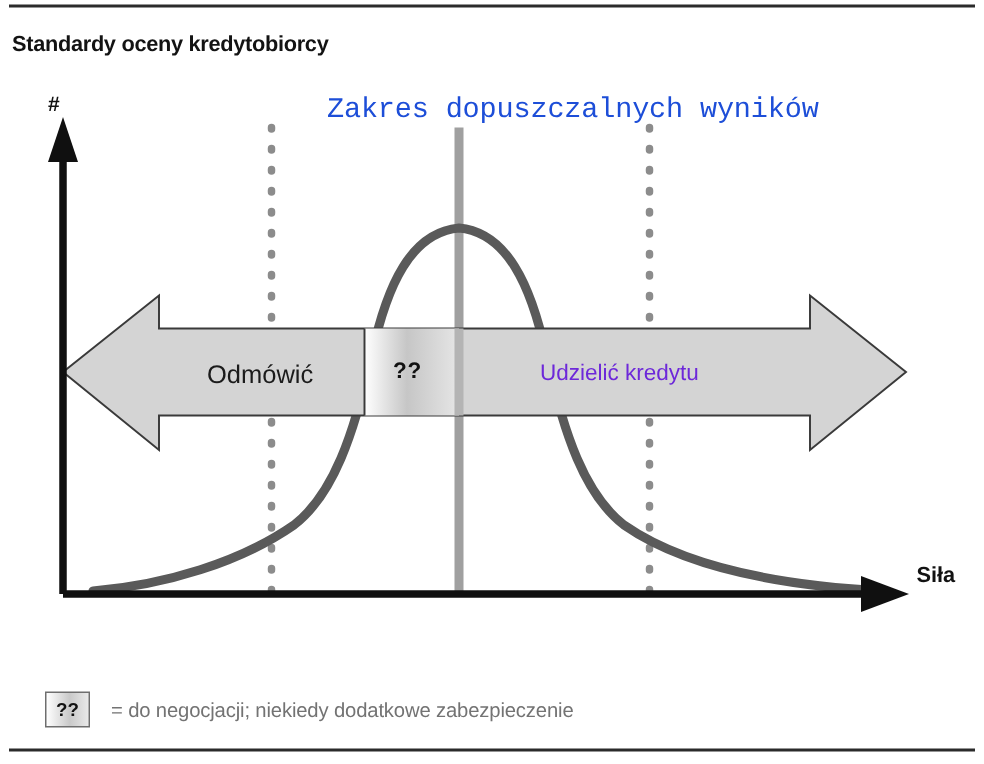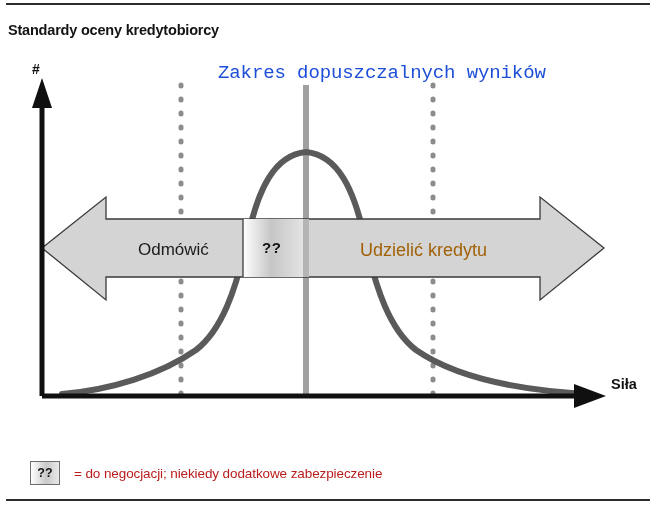--- a/index.html
+++ b/index.html
@@ -75,22 +75,22 @@
   }
   .lbl-odmowic {
     left: 138px;
     top: 240px;
     font-size: 17px;
     color: #1b1b1b;
   }
   .lbl-udzielic {
     left: 360px;
     top: 240px;
-    font-size: 18px;
-    color: #a16207;
+    font-size: 15px;
+    color: #6d28d9;
   }
   .lbl-qq {
     left: 262px;
     top: 239px;
     font-size: 15px;
     font-weight: bold;
     color: #121212;
     letter-spacing: 0.5px;
   }
 
@@ -130,21 +130,21 @@
     align-items: center;
     justify-content: center;
     font-size: 12.5px;
     font-weight: bold;
     color: #121212;
     box-sizing: border-box;
   }
   .legend-text {
     margin-left: 14px;
     font-size: 13.5px;
-    color: #b91c1c;
+    color: #737373;
     letter-spacing: -0.1px;
     white-space: nowrap;
   }
 </style>
 </head>
 <body>
 
 <div id="root">
 
   <div class="rule top"></div>

